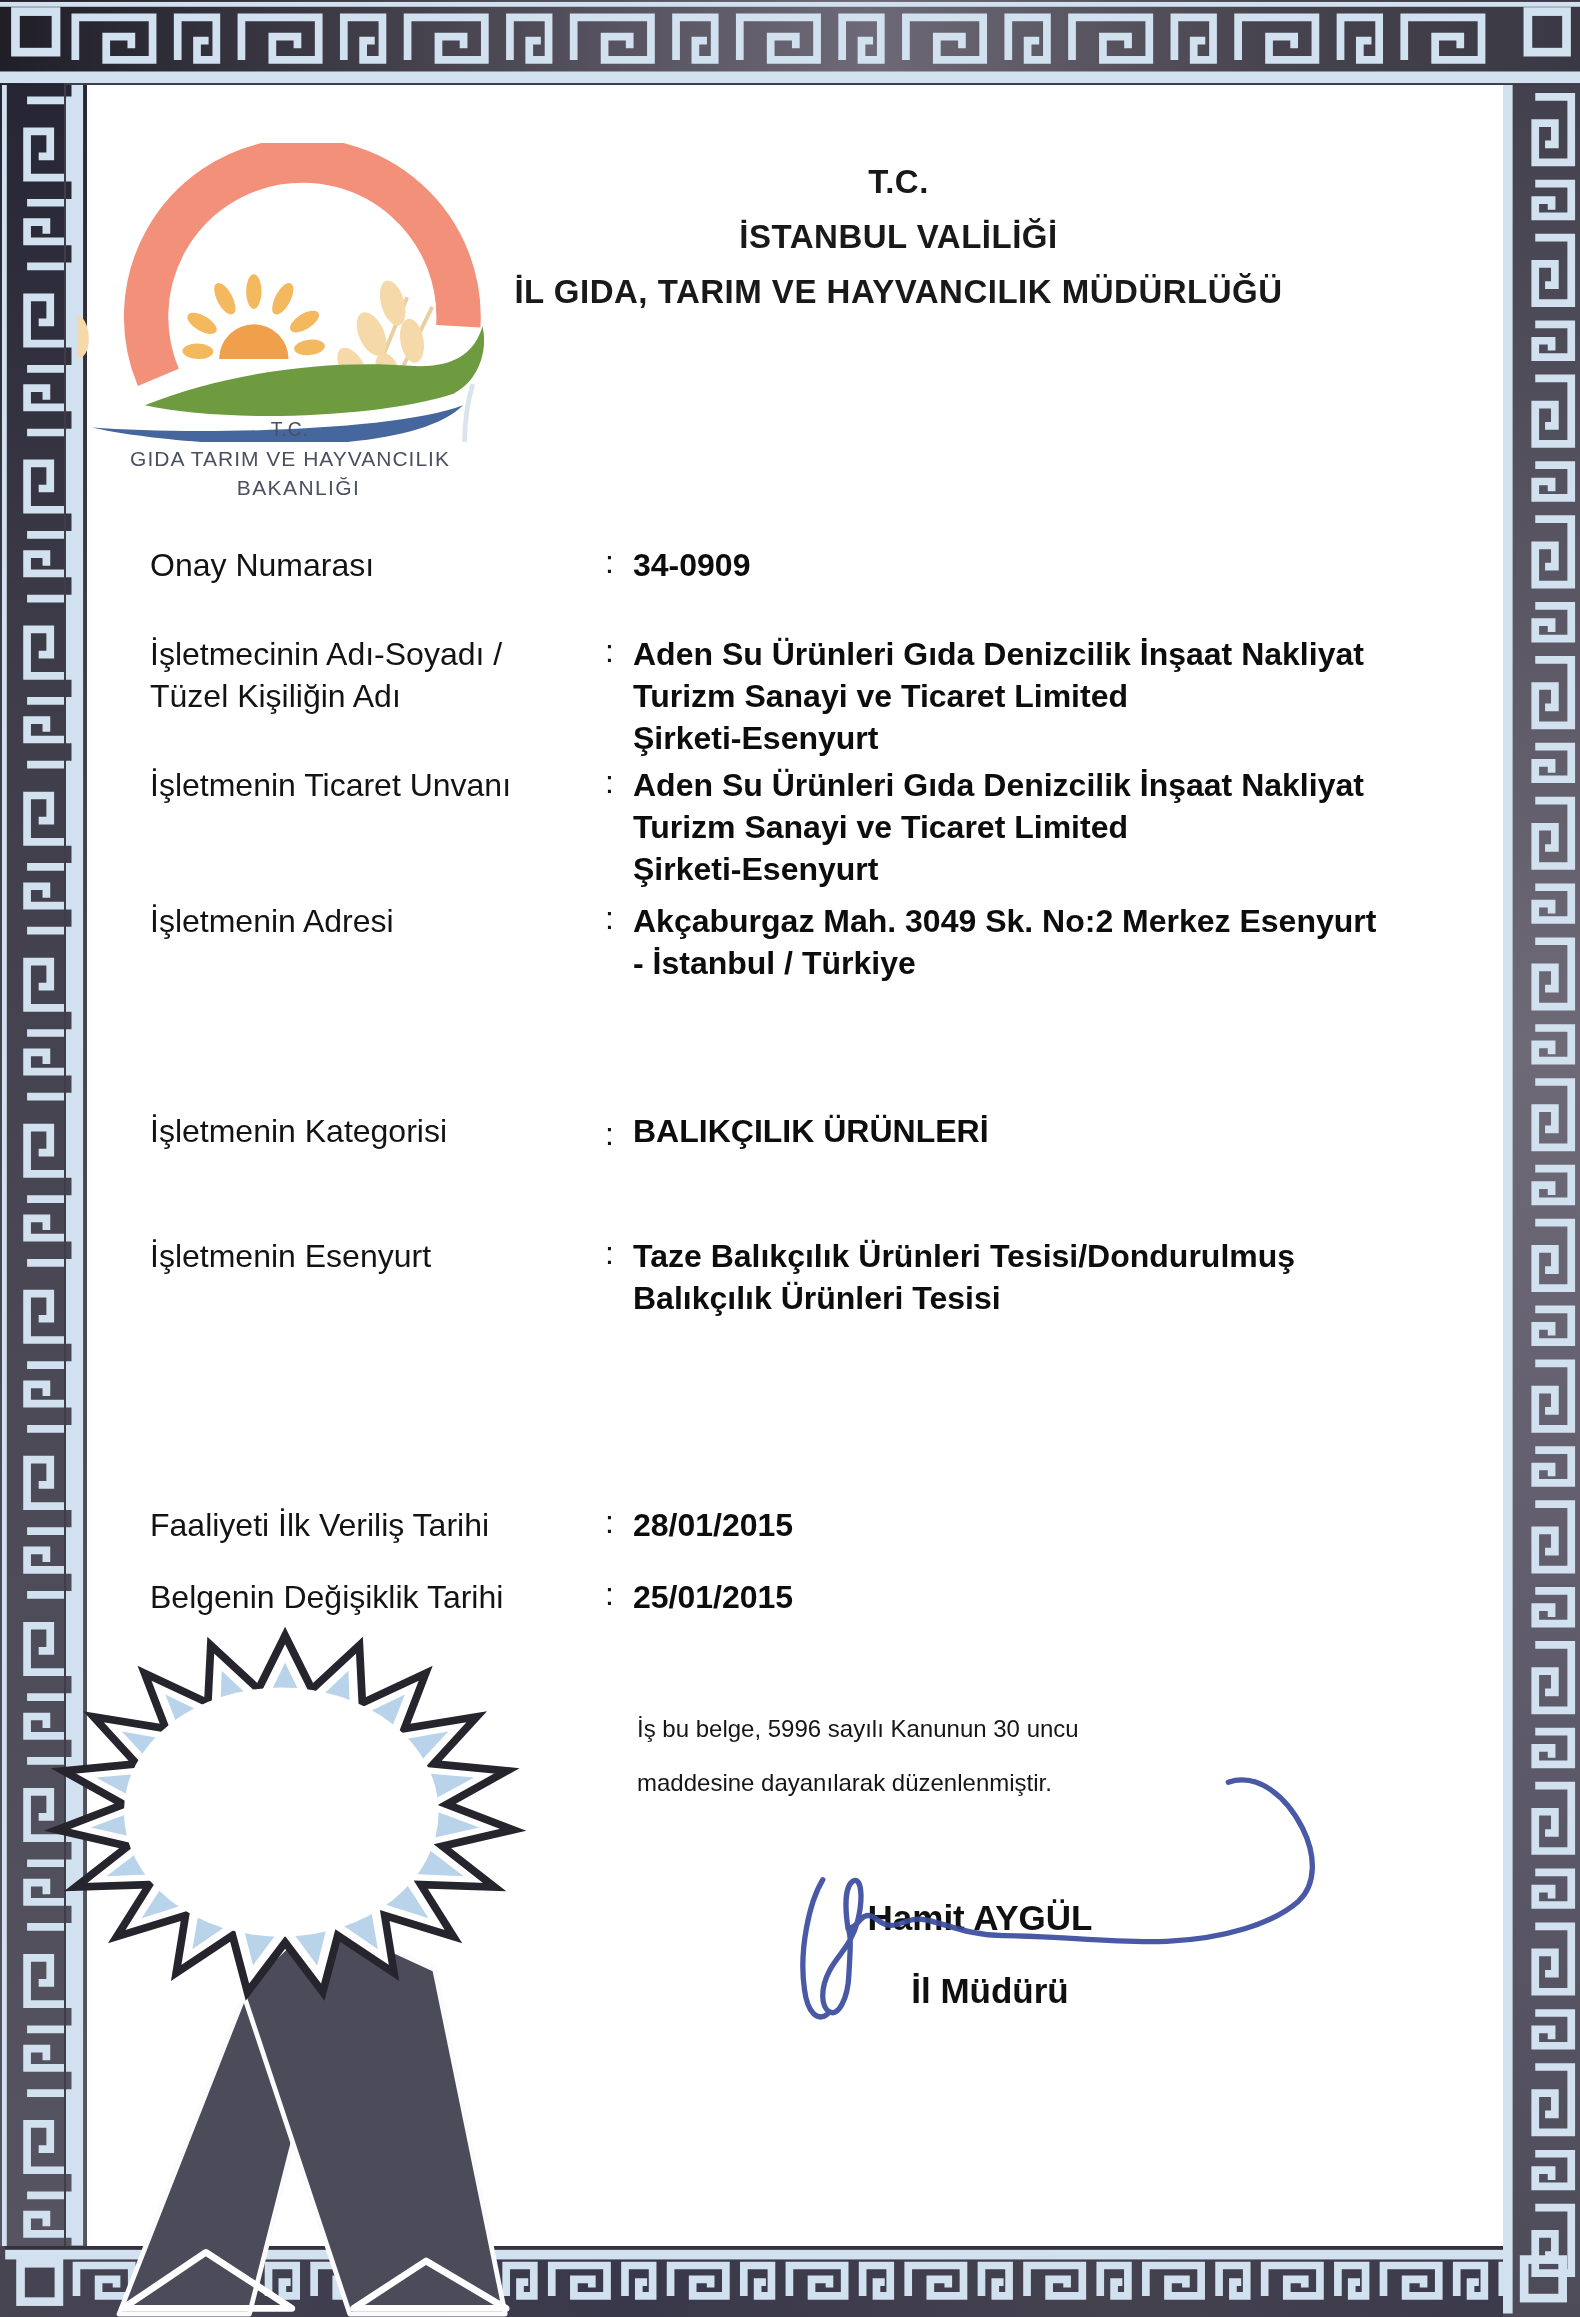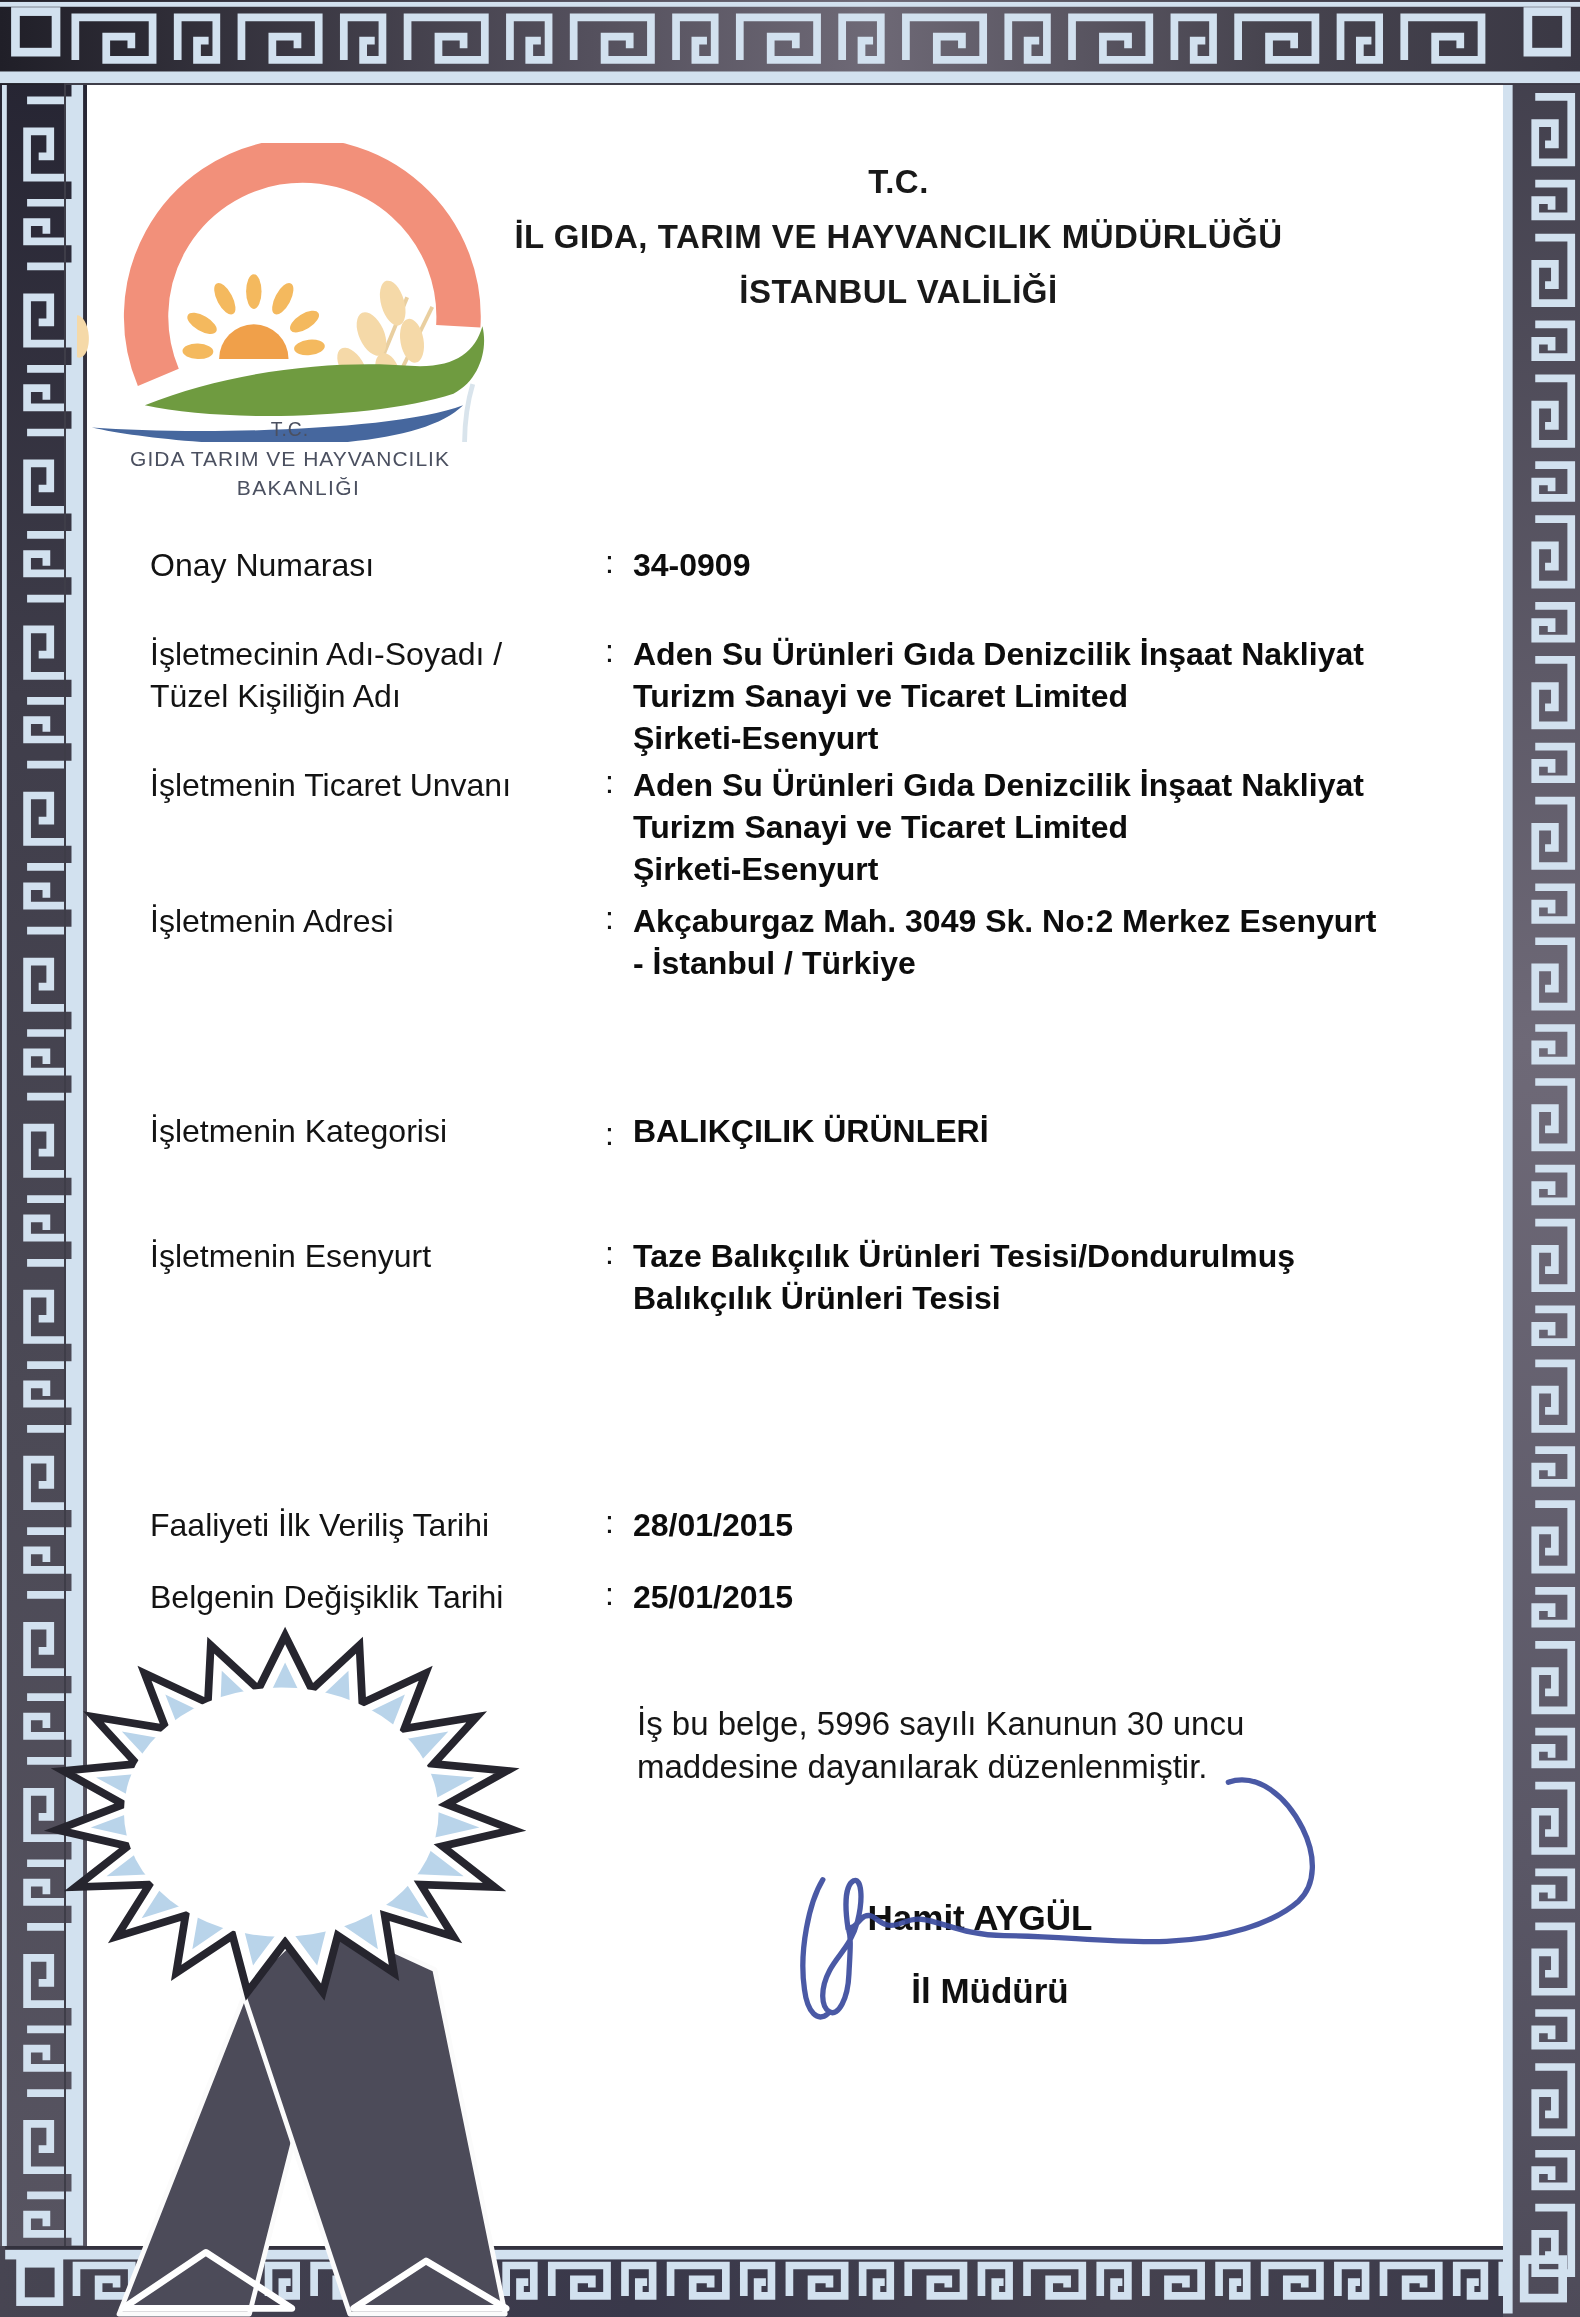--- a/index.html
+++ b/index.html
@@ -41,21 +41,21 @@
     position:absolute; left:150px; width:449px;
     font-size:32px; line-height:42px; white-space:pre-line; color:#131313;
   }
   .colon{position:absolute; left:605px; font-size:32px; color:#131313;}
   .fvalue{
     position:absolute; left:633px; width:850px;
     font-size:32px; line-height:42px; font-weight:bold; white-space:pre-line; color:#0d0d0d;
   }
   .legal{
     position:absolute; left:637px; top:1702px; width:734px;
-    font-size:33px; line-height:43px; white-space:pre-line; color:#161616;
+    font-size:24px; line-height:54px; white-space:pre-line; color:#161616;
   }
   .sig-name{
     position:absolute; left:777px; top:1898px; width:406px; text-align:center;
     font-size:35px; font-weight:bold; color:#101010; white-space:nowrap;
   }
   .sig-title{
     position:absolute; left:787px; top:1943px; width:406px; text-align:center;
     font-size:35px; font-weight:bold; color:#101010; white-space:nowrap;margin-top:28px;
   }
   #seal-svg,#sig-svg,#emblem{position:absolute; pointer-events:none;}
@@ -221,22 +221,22 @@
     <path d="M 15,295 C 120,303 330,299 400,272 C 372,300 300,313 212,313 C 130,313 55,304 15,295 Z" fill="#46679e"></path>
   </svg>
   <div class="logo-text">
     <div class="tc">T.C.</div>
     <div class="l1">GIDA TARIM VE HAYVANCILIK</div>
     <div class="l2">BAKANLIĞI</div>
   </div>
 
   <div class="header">
     <div>T.C.</div>
+    <div>İSTANBUL VALİLİĞİ</div>
     <div>İL GIDA, TARIM VE HAYVANCILIK MÜDÜRLÜĞÜ</div>
-    <div>İSTANBUL VALİLİĞİ</div>
   </div>
 
   <div class="fields">
     <div class="row" style="top:544px">
       <div class="flabel">Onay Numarası</div>
       <div class="colon">:</div>
       <div class="fvalue">34-0909</div>
     </div>
     <div class="row" style="top:633px">
       <div class="flabel">İşletmecinin Adı-Soyadı /

